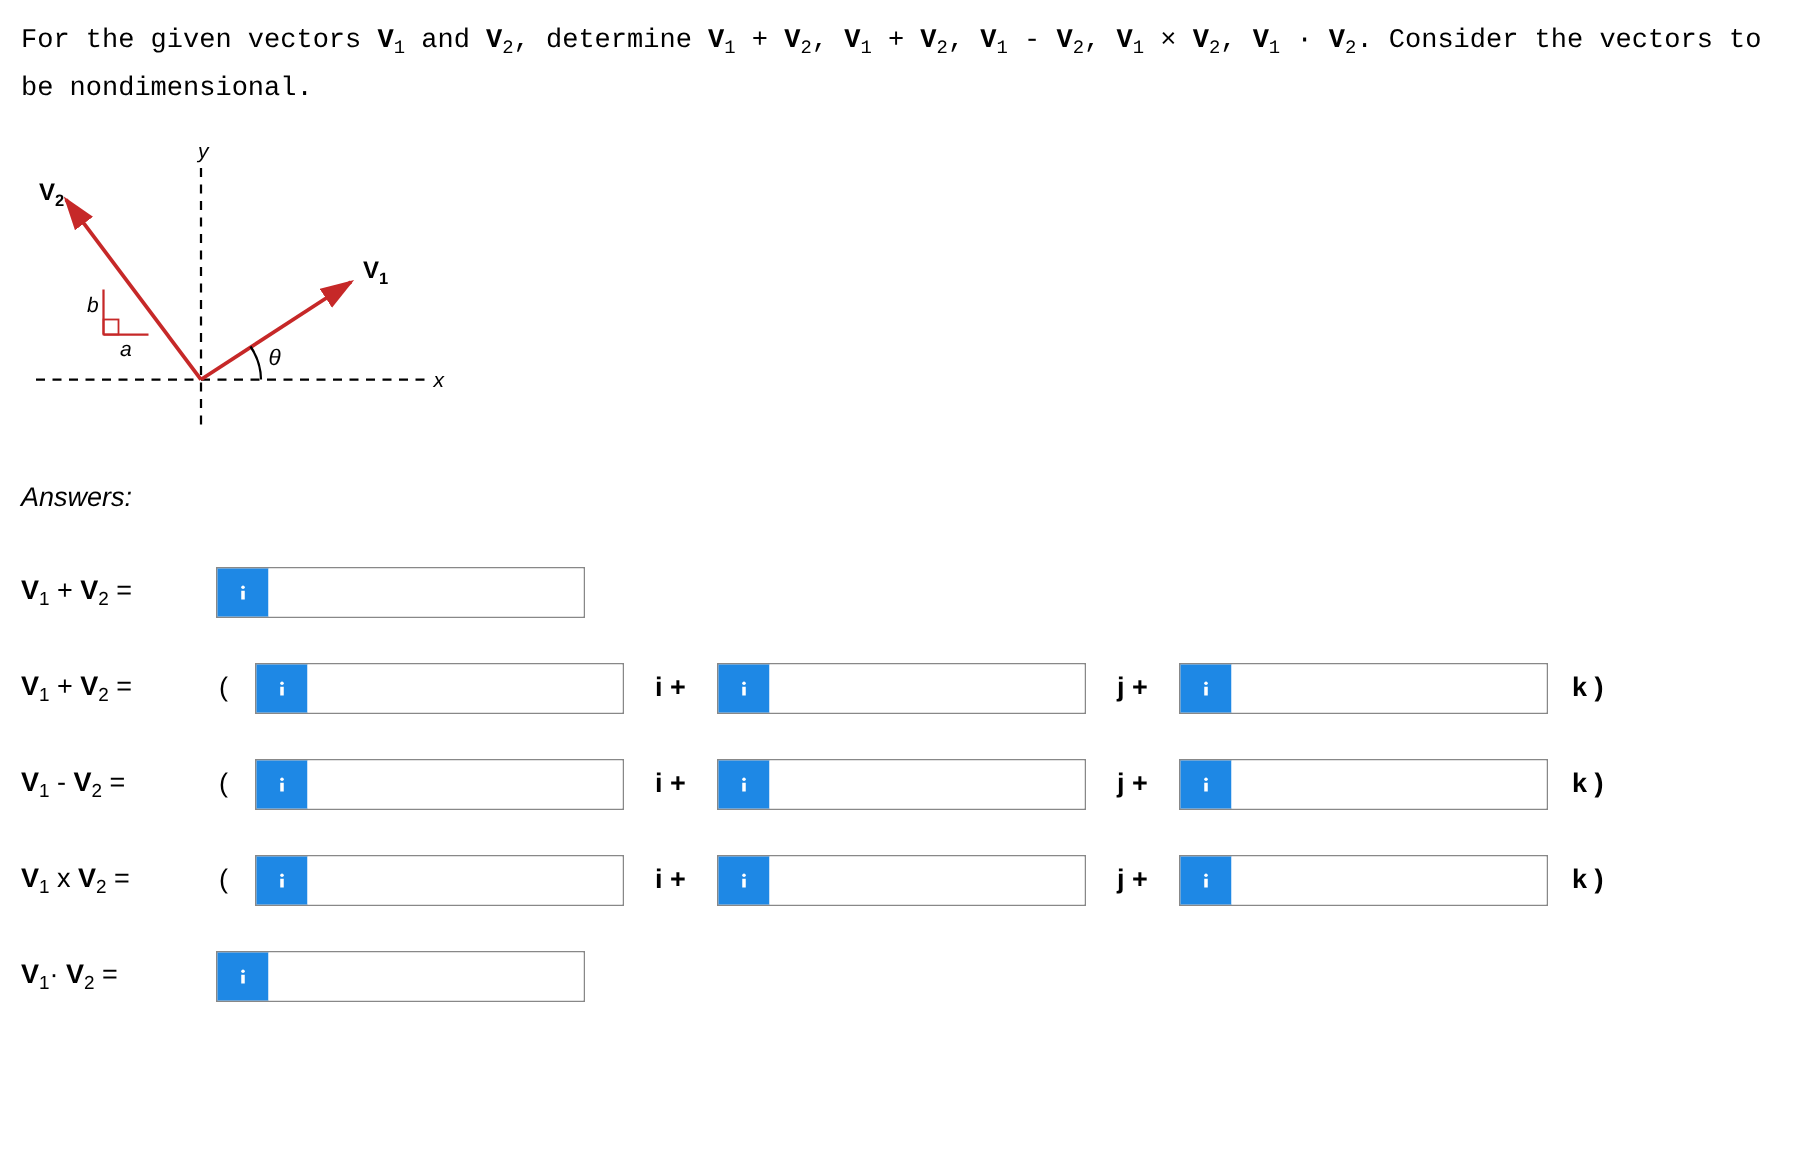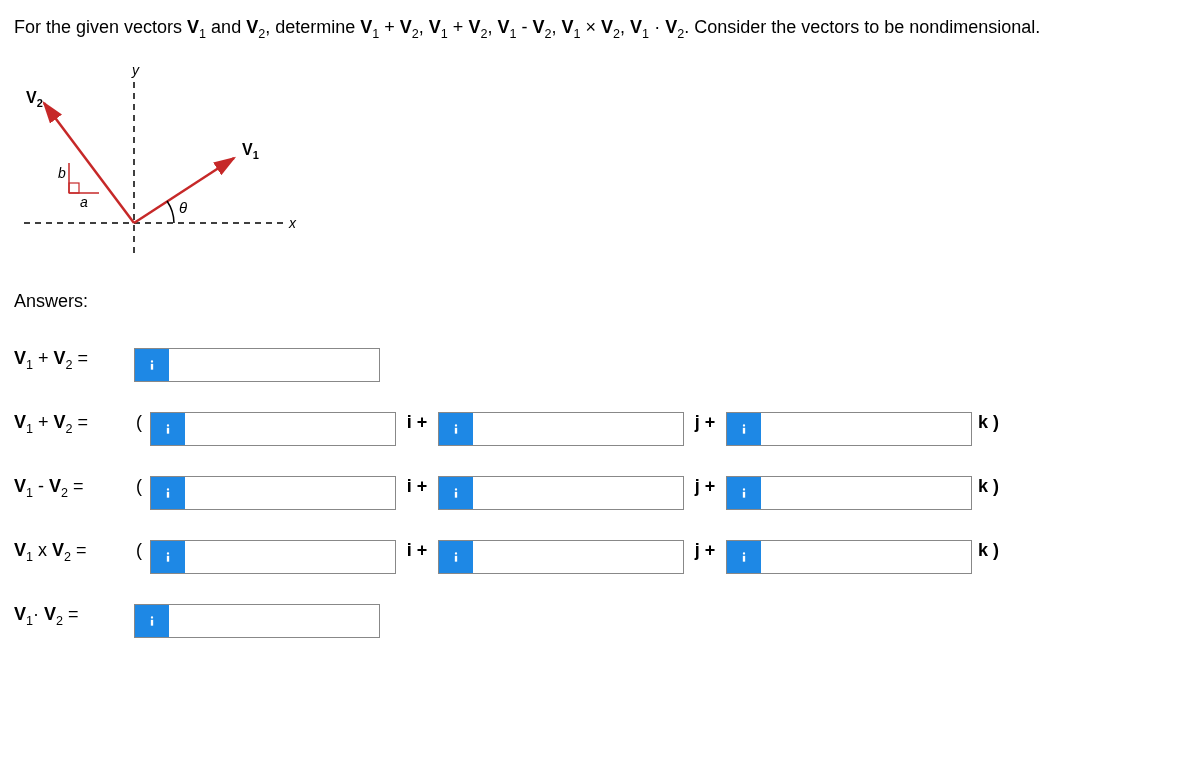--- a/index.html
+++ b/index.html
@@ -4,34 +4,34 @@
 <style>
   * { box-sizing: border-box; margin: 0; padding: 0; }
   body {
     font-family: Arial, Helvetica, sans-serif;
     font-size: 18px;
     color: #000;
     background: #fff;
     padding: 12px 14px;
     width: 1200px;
   }
-  .problem-text { line-height: 1.7; margin-bottom: 14px; }
+  .problem-text { line-height: 1.7; margin-bottom: 14px; font-family: Liberation Mono, monospace; }
   .problem-text p { margin-bottom: 18px; }
   sub { font-size: 0.7em; vertical-align: sub; }
   .bold { font-weight: bold; }
   .figure {
     display: block;
     margin: 10px 0 18px 0;
   }
-  .answers-label { margin: 16px 0 36px 0; }
+  .answers-label { margin: 16px 0 36px 0; font-style: italic; }
   .answer-row {
     display: flex;
-    align-items: flex-start;
+    align-items: center;
     margin-bottom: 30px;
-    gap: 6px;
+    gap: 16px;
   }
   .row-label {
     width: 114px;
     flex-shrink: 0;
   }
   .paren { width: 10px; flex-shrink:0; text-align:center; }
   .input-group {
     display: inline-flex;
     align-items: stretch;
     border: 1px solid #888;

